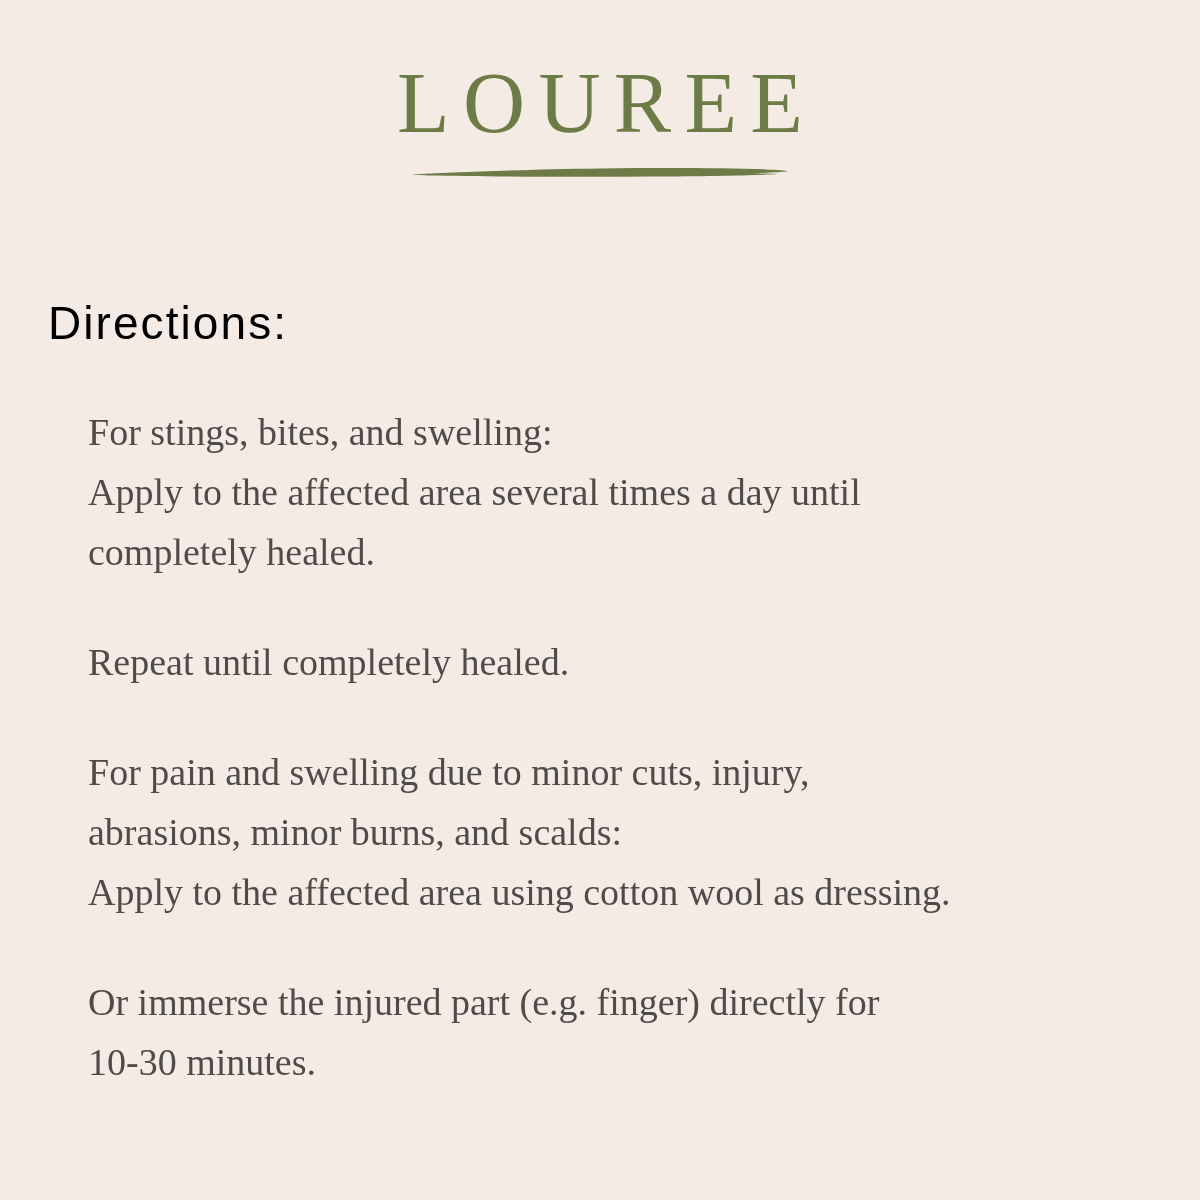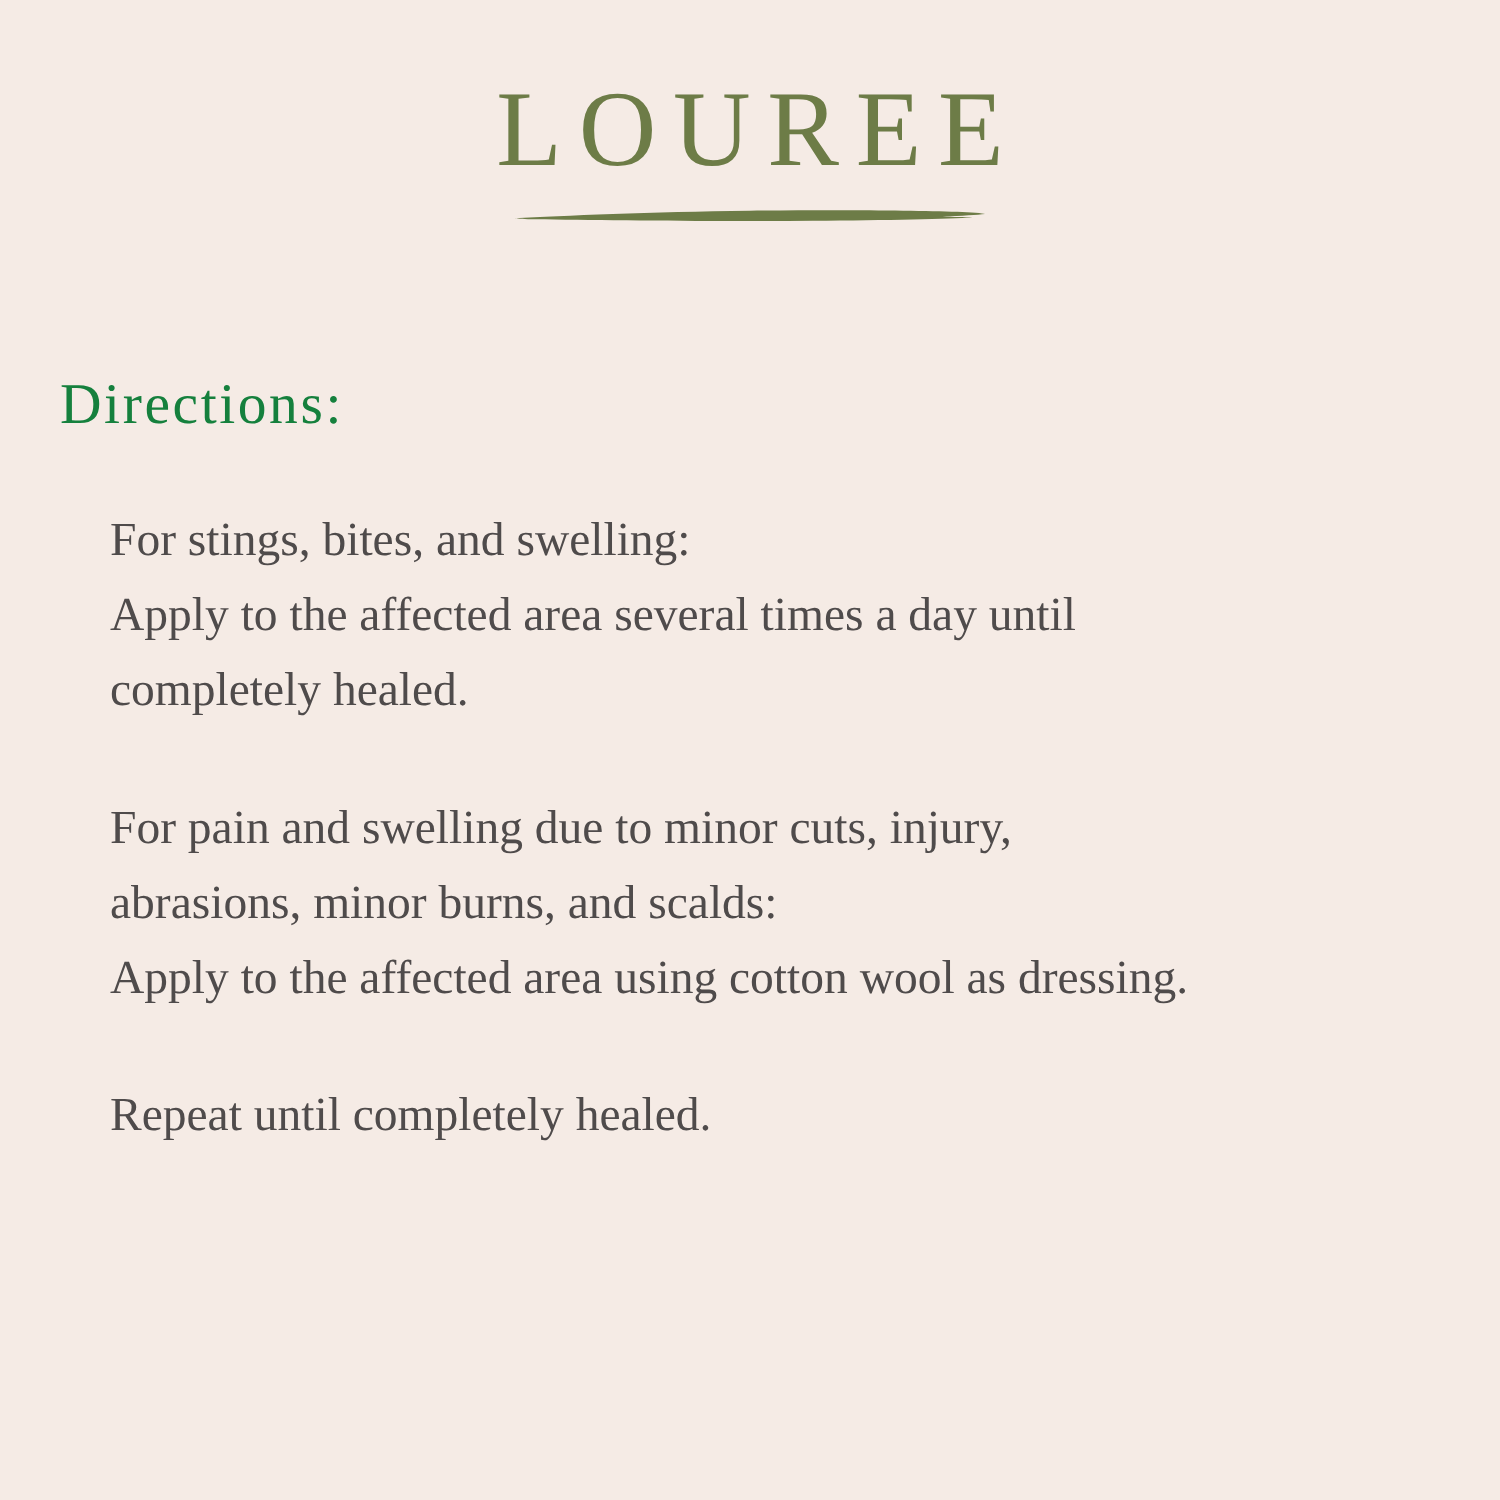--- a/index.html
+++ b/index.html
@@ -34,26 +34,26 @@
     padding-left: 0.155em; 
     color: #6d7c47;
   }
   .brush-underline {
     display: block;
     margin: 8px auto 0 auto;
   }
   
   .directions-heading {
     margin: 116px 0 0 48px;
-    font-family: Liberation Serif, serif;
+    font-family: Liberation Sans, sans-serif;
     font-weight: normal;
     font-size: 46px;
     line-height: 1.15;
     letter-spacing: 0.045em;
-    color: #15803d;
+    color: #000000;
   }
   
   .directions-body {
     margin: 52px 60px 0 88px;
     font-family: "Liberation Serif", serif;
     font-size: 38px;
     line-height: 60px;
     color: #4f4b4b;
   }
   .directions-body p {
@@ -81,19 +81,21 @@
         C 10 12.2, 4 11.9, 2 11.5 Z"></path>
     </svg>
   </header>
 
   <h2 class="directions-heading">Directions:</h2>
 
   <div class="directions-body">
     <p>For stings, bites, and swelling:
 Apply to the affected area several times a day until
 completely healed.</p>
+    <p>Repeat until completely healed.</p>
     <p>For pain and swelling due to minor cuts, injury,
 abrasions, minor burns, and scalds:
 Apply to the affected area using cotton wool as dressing.</p>
-    <p>Repeat until completely healed.</p>
+    <p>Or immerse the injured part (e.g. finger) directly for
+10-30 minutes.</p>
   </div>
 
 </div>
 
 </body></html>

